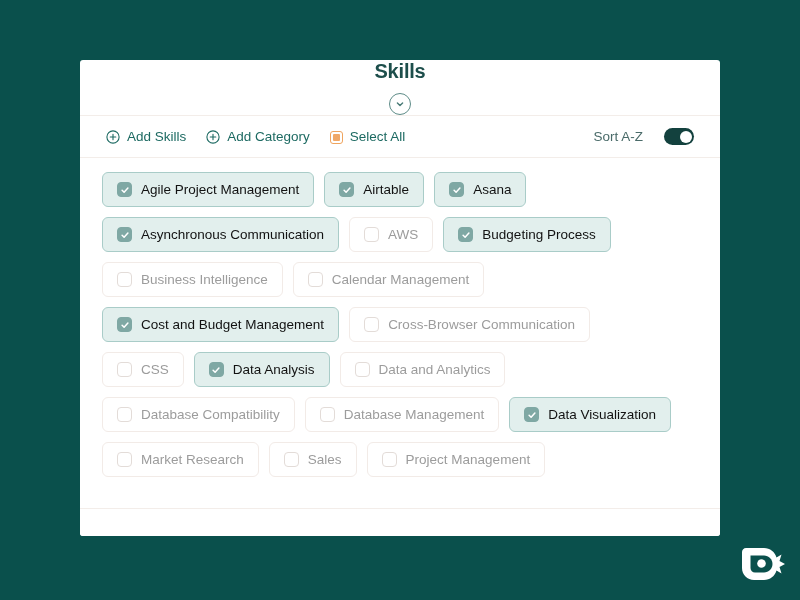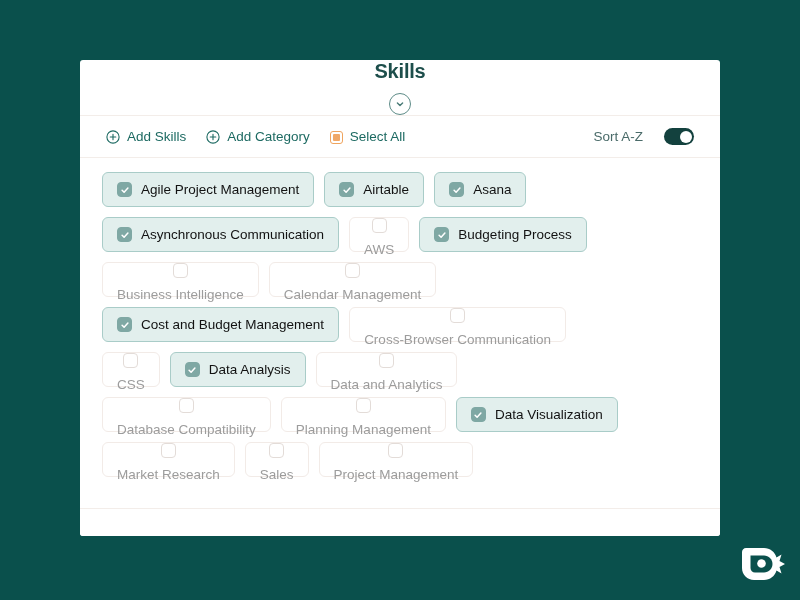--- a/index.html
+++ b/index.html
@@ -169,21 +169,20 @@
   .chip.on {
     background: #E2EFED;
     border: 1px solid #A9CCC8;
     color: #121212;
   }
 
   .chip.off {
     background: #FFFFFF;
     border: 1px solid #F2EBE7;
     color: #9C9C9C;
-    flex-direction: column;
   }
 
   .cbox {
     width: 15px;
     height: 15px;
     flex: 0 0 15px;
     border-radius: 4px;
     display: flex;
     align-items: center;
     justify-content: center;
@@ -360,21 +359,21 @@
           <span>Data and Analytics</span>
         </div>
       </div>
       <div class="chip-row">
         <div class="chip off">
           <span class="cbox"></span>
           <span>Database Compatibility</span>
         </div>
         <div class="chip off">
           <span class="cbox"></span>
-          <span>Planning Management</span>
+          <span>Database Management</span>
         </div>
         <div class="chip on">
           <span class="cbox">
             <svg width="10" height="10" viewBox="0 0 10 10" aria-hidden="true">
               <path d="M2.1 5.2 L4.1 7.2 L7.9 3.1" fill="none" stroke="#FFFFFF" stroke-width="1.5" stroke-linecap="round" stroke-linejoin="round"></path>
             </svg>
           </span>
           <span>Data Visualization</span>
         </div>
       </div>

